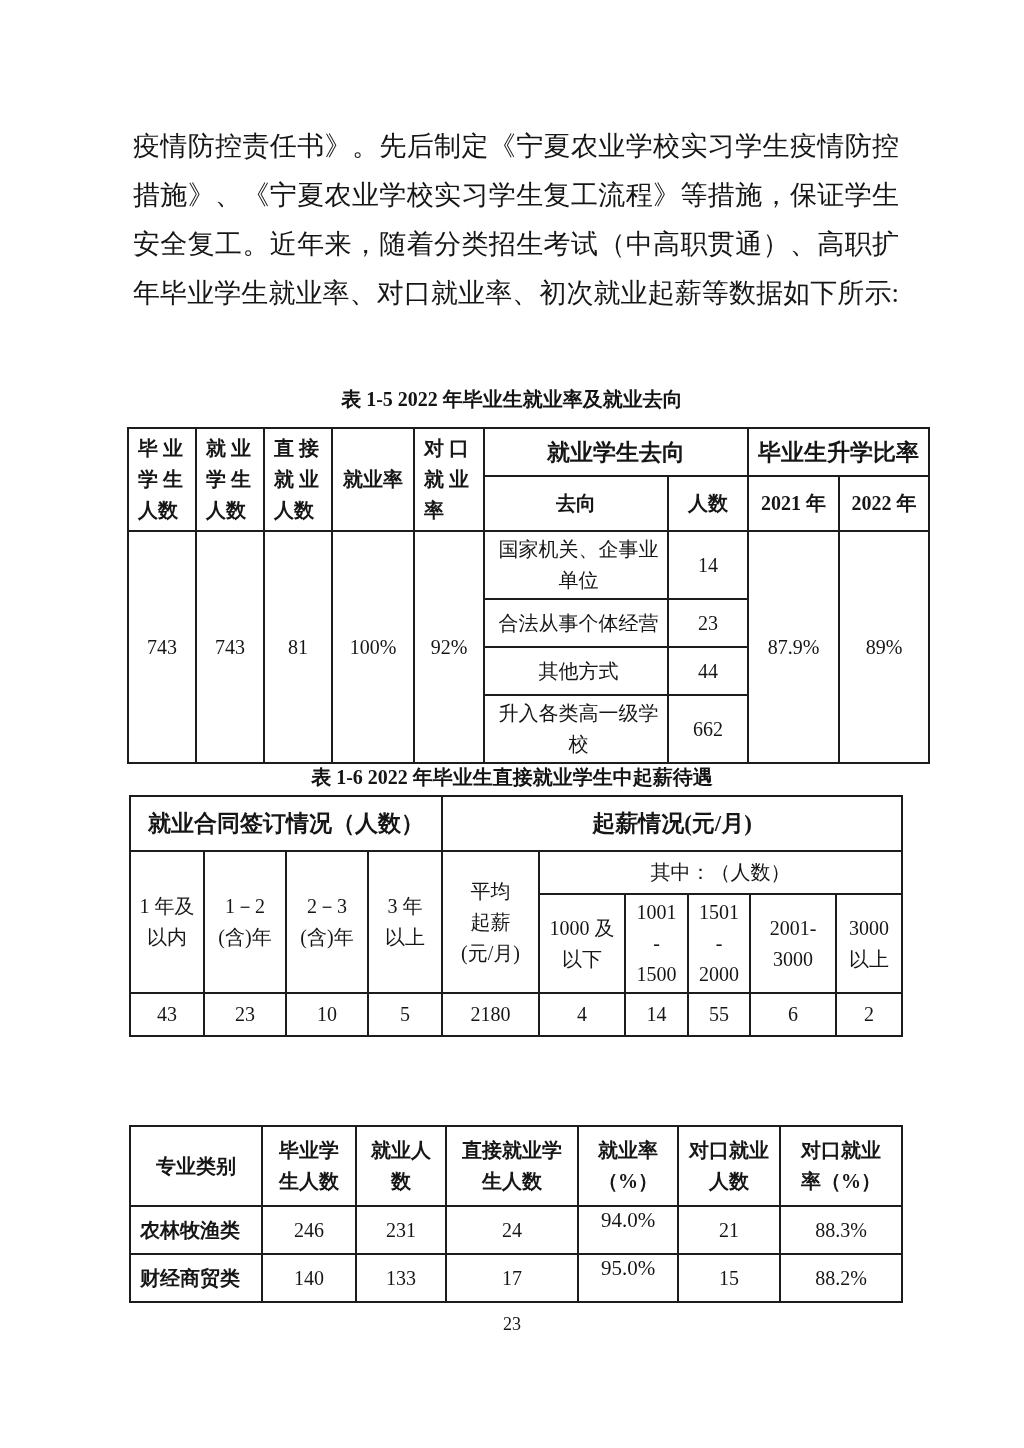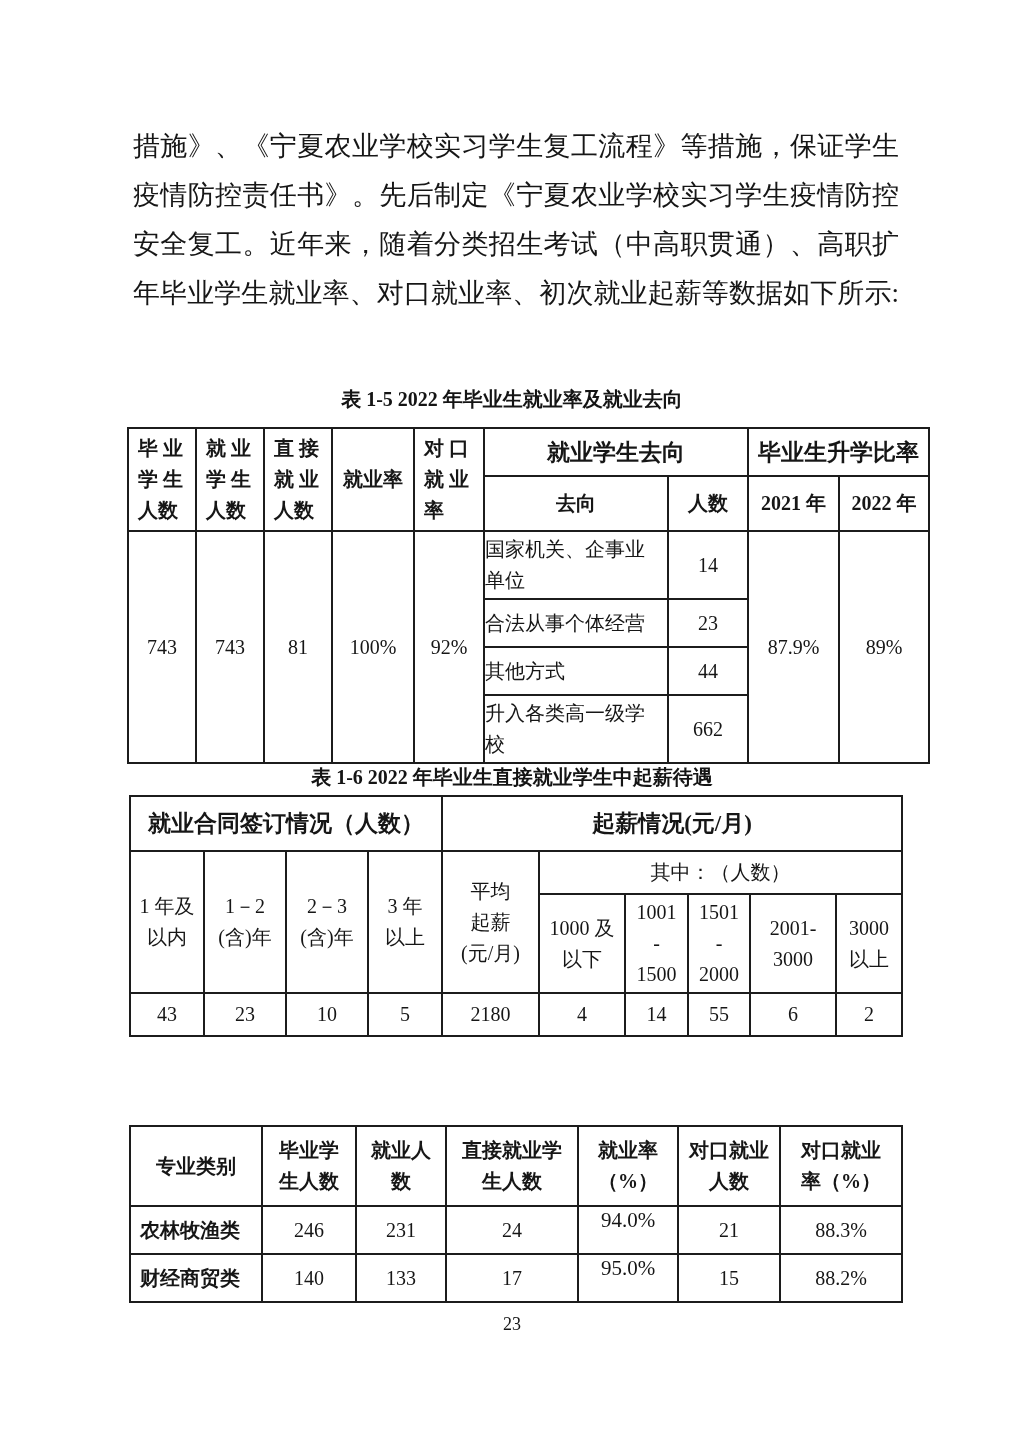--- a/index.html
+++ b/index.html
@@ -26,38 +26,38 @@
   .t6 { left:129px; top:795px; width:772px;padding-left:12px; }
   .t7 { left:129px; top:1125px; width:772px; }
   td, th {
     border:2px solid #1c1c1c; text-align:center; vertical-align:middle;
     font-size:20px; font-weight:normal; padding:2px 4px; color:#161616;
     overflow:hidden;
   }
   th.b, td.b { font-weight:bold;border-radius:19px; }
   .pre { white-space:pre-line; line-height:1.55; }
   .leftcell { text-align:left; padding-left:9px; }
-  .destcell { text-align:left; padding-left:0; line-height:1.55; }
+  .destcell { text-align:center; padding-left:9px; line-height:1.55; }
   .topcell { vertical-align:top; padding-top:1px; font-size:21px; }
   .h48{height:48px}.h55{height:55px}.h62{height:62px}.h43{height:43px}
   .h92{height:92px}.h80{height:80px}.hr48{height:48px}
   .grouphead { font-size:23px; }
   .pagenum {
     position:absolute; top:1314px; left:0; width:1024px;
     text-align:center; font-size:18px;
   }
 </style>
 </head>
 <body>
 
 <div class="page">
 
   <div class="paragraph">
+    <div class="pline">疫情防控责任书》。先后制定《宁夏农业学校实习学生疫情防控</div>
     <div class="pline">措施》、《宁夏农业学校实习学生复工流程》等措施，保证学生</div>
-    <div class="pline">疫情防控责任书》。先后制定《宁夏农业学校实习学生疫情防控</div>
     <div class="pline">安全复工。近年来，随着分类招生考试（中高职贯通）、高职扩</div>
     <div class="pline">年毕业学生就业率、对口就业率、初次就业起薪等数据如下所示:</div>
   </div>
 
   <div class="caption cap5">表 1-5  2022 年毕业生就业率及就业去向</div>
   <table class="t5">
     <colgroup>
       <col style="width:68px">
         <col style="width:68px">
         <col style="width:68px">

